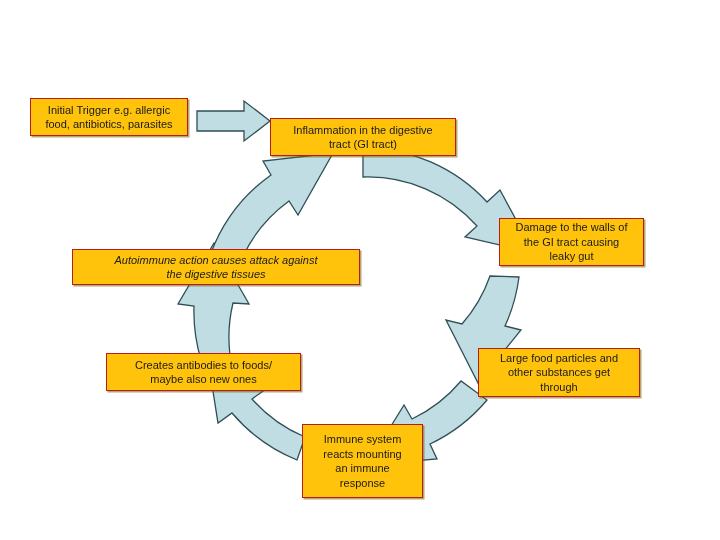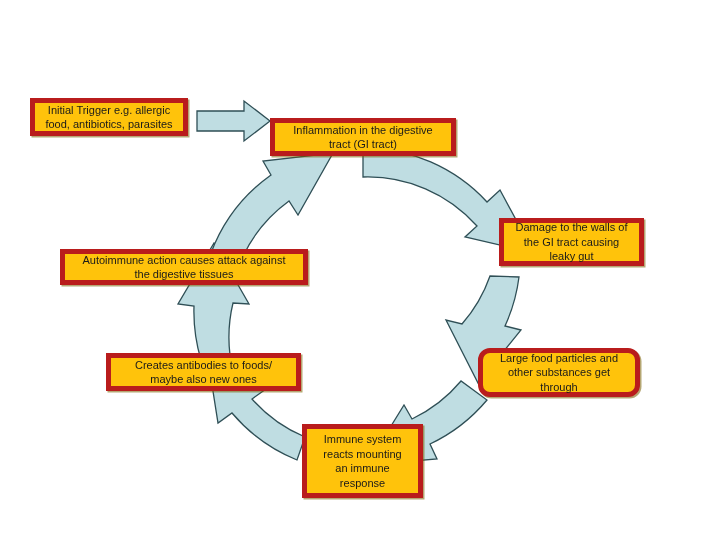--- a/index.html
+++ b/index.html
@@ -21,41 +21,41 @@
     position: absolute;
     left: 0;
     top: 0;
     width: 720px;
     height: 540px;
   }
   .box {
     position: absolute;
     box-sizing: border-box;
     background: #FFC30B;
-    border: 5px solid #b91c1c;
+    border: 1px solid #b91c1c;
     color: #1a1a1a;
     font-size: 11px;
     line-height: 14.5px;
     text-align: center;
     display: flex;
     align-items: center;
     justify-content: center;
     padding: 2px 4px;
     white-space: pre-line;
     z-index: 5;
     box-shadow: 1.5px 1.5px 0 rgba(120,95,0,0.55);
   }
   
   #box-trigger      { left: 30px;  top: 98px;  width: 158px; height: 38px; }
   #box-inflammation { left: 270px; top: 118px; width: 186px; height: 38px; }
   #box-damage       { left: 499px; top: 218px; width: 145px; height: 48px; }
-  #box-particles    { left: 478px; top: 348px; width: 162px; height: 49px; border-radius: 12px; }
+  #box-particles    { left: 478px; top: 348px; width: 162px; height: 49px; }
   #box-immune       { left: 302px; top: 424px; width: 121px; height: 74px; }
   #box-antibodies   { left: 106px; top: 353px; width: 195px; height: 38px; }
-  #box-autoimmune   { left: 60px;  top: 249px; width: 248px; height: 36px; }
+  #box-autoimmune   { left: 72px;  top: 249px; width: 288px; height: 36px; font-style: italic; }
 </style>
 </head>
 <body>
 
 <div id="stage">
 
   <svg id="ring-svg" viewBox="0 0 720 540">
     <defs>
       <style>
         .seg {

